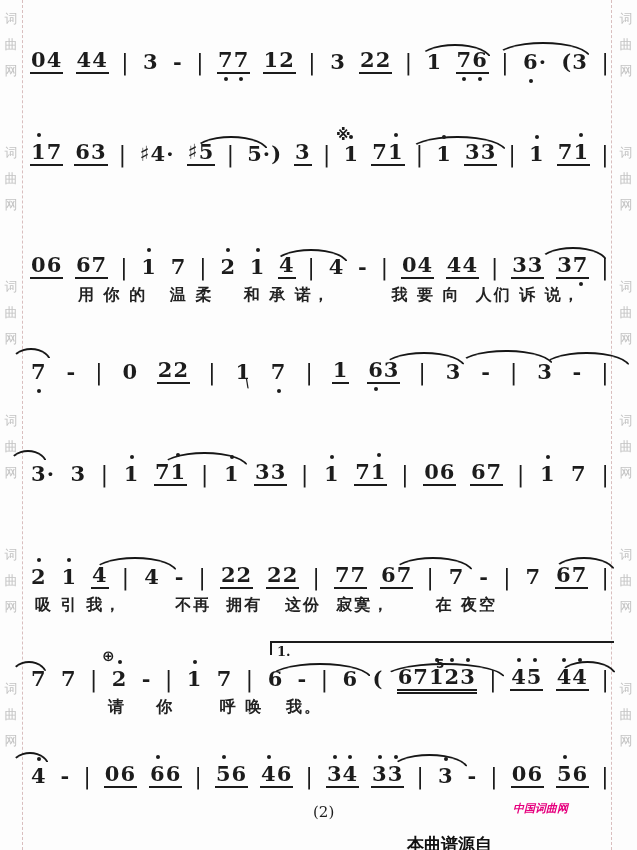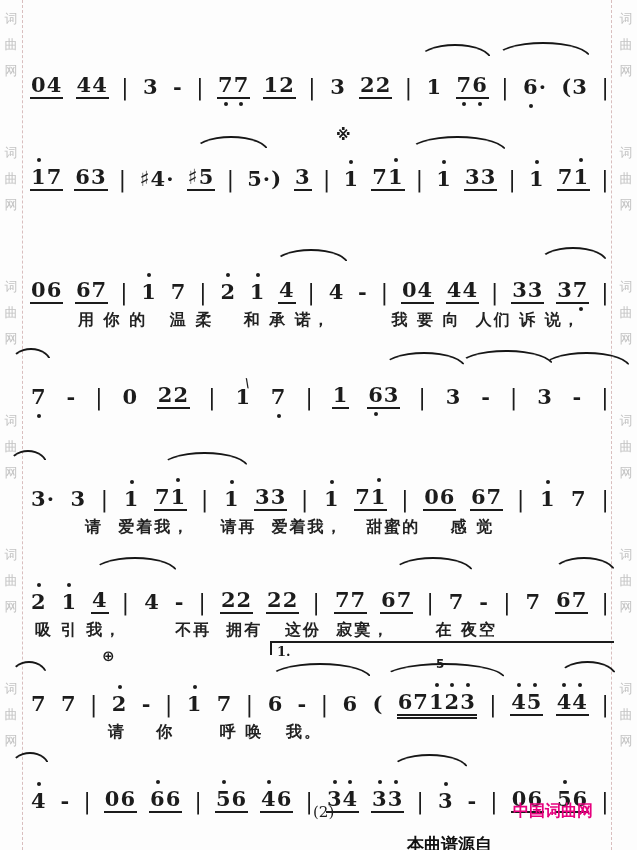--- a/index.html
+++ b/index.html
@@ -7,21 +7,21 @@
         font-family:"DejaVu Sans",sans-serif;color:#1c1c1c;}
   
   .wm-col{position:absolute;top:6px;width:18px;display:flex;flex-direction:column;align-items:center;}
   .wm-col.left{left:2px;} .wm-col.right{right:2px;}
   .wm-group{display:flex;flex-direction:column;align-items:center;margin-bottom:56px;}
   .wm-ch{font-size:13px;line-height:26px;color:#c3c3c3;font-weight:400;}
   .dash-line{position:absolute;top:0;bottom:0;width:0;border-left:1px dashed #d9bebe;}
   .dash-line.left{left:22px;} .dash-line.right{left:611px;}
   
   .system{position:absolute;left:30px;width:580px;}
-  .notes{display:flex;justify-content:space-between;align-items:flex-end;margin-top:35px;
+  .notes{display:flex;justify-content:space-between;align-items:flex-end;margin-top:10px;
          font-family:"DejaVu Serif",serif;font-weight:700;font-size:21px;line-height:24px;}
   .token{position:relative;padding:0 1px;letter-spacing:1px;white-space:nowrap;}
   .token.u1,.token.u2{border-bottom:2px solid #1c1c1c;}
   .token.u2::after{content:"";position:absolute;left:0;right:0;bottom:-5px;height:2px;background:#1c1c1c;}
   .token.bar{font-weight:400;font-size:23px;padding:0;}
   .token.dash{font-weight:700;}
   .ch{position:relative;display:inline-block;}
   .dt{position:absolute;left:50%;transform:translateX(-50%);width:4px;height:4px;border-radius:50%;background:#1c1c1c;}
   .dt.a{top:-7px;} .dt.b{bottom:-9px;}
   .slur{position:absolute;height:12px;border:2px solid transparent;border-top:2px solid #161616;
@@ -31,21 +31,21 @@
   .ann.segno{font-size:15px;}
   .ann.coda{font-size:15px;}
   .ann.tuplet{font-size:12px;}
   .ann.slide{font-size:12px;transform:rotate(8deg);}
   .ending{position:absolute;height:12px;border-top:2px solid #1c1c1c;border-left:2px solid #1c1c1c;}
   .ending-label{position:absolute;left:5px;top:1px;font-size:13px;font-weight:700;font-family:"DejaVu Serif",serif;}
   
   .footer-item{position:absolute;font-weight:700;}
   .page-number{font-family:"DejaVu Serif",serif;font-size:15px;font-weight:400;}
   .src-prefix{font-size:17px;color:#111;margin-top:32px;}
-  .src-name{font-size:16px;}
+  .src-name{font-size:11px;font-style:italic;}
 </style>
 </head>
 <body>
 
 <div class="page">
   <div class="dash-line left"></div>
   <div class="dash-line right"></div>
   <div class="wm-col left">
       <div class="wm-group">
         <span class="wm-ch">词</span>
@@ -230,21 +230,20 @@
           <span class="token"><span class="ch">1<i class="dt a"></i></span></span>
           <span class="token u1"><span class="ch">7</span><span class="ch">1<i class="dt a"></i></span></span>
           <span class="token bar"><span class="ch">|</span></span>
           <span class="token u1"><span class="ch">0</span><span class="ch">6</span></span>
           <span class="token u1"><span class="ch">6</span><span class="ch">7</span></span>
           <span class="token bar"><span class="ch">|</span></span>
           <span class="token"><span class="ch">1<i class="dt a"></i></span></span>
           <span class="token"><span class="ch">7</span></span>
           <span class="token bar"><span class="ch">|</span></span>
         </div>
-        <div class="lyrics" style="padding-left: 55px;">请  爱着我，    请再  爱着我，   甜蜜的    感 觉</div>
       </div>
       <div class="system" style="top: 553px;">
         <div class="slur" style="left: 62px; width: 82px; top: 4px;"></div>
         <div class="slur" style="left: 362px; width: 78px; top: 4px;"></div>
         <div class="slur" style="left: 522px; width: 60px; top: 4px;"></div>
         <div class="notes">
           <span class="token"><span class="ch">2<i class="dt a"></i></span></span>
           <span class="token"><span class="ch">1<i class="dt a"></i></span></span>
           <span class="token u1"><span class="ch">4</span></span>
           <span class="token bar"><span class="ch">|</span></span>

